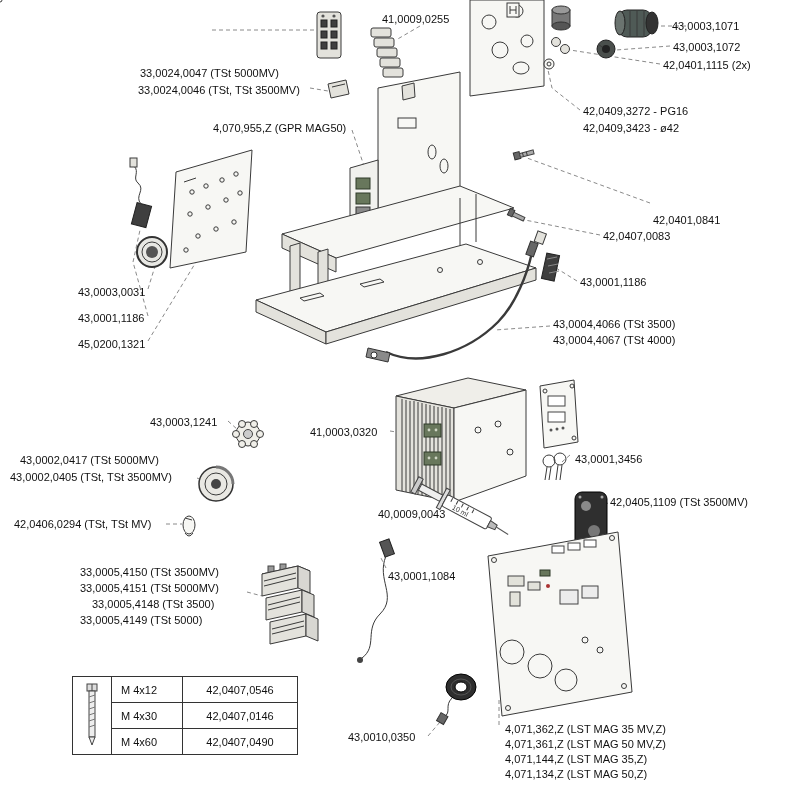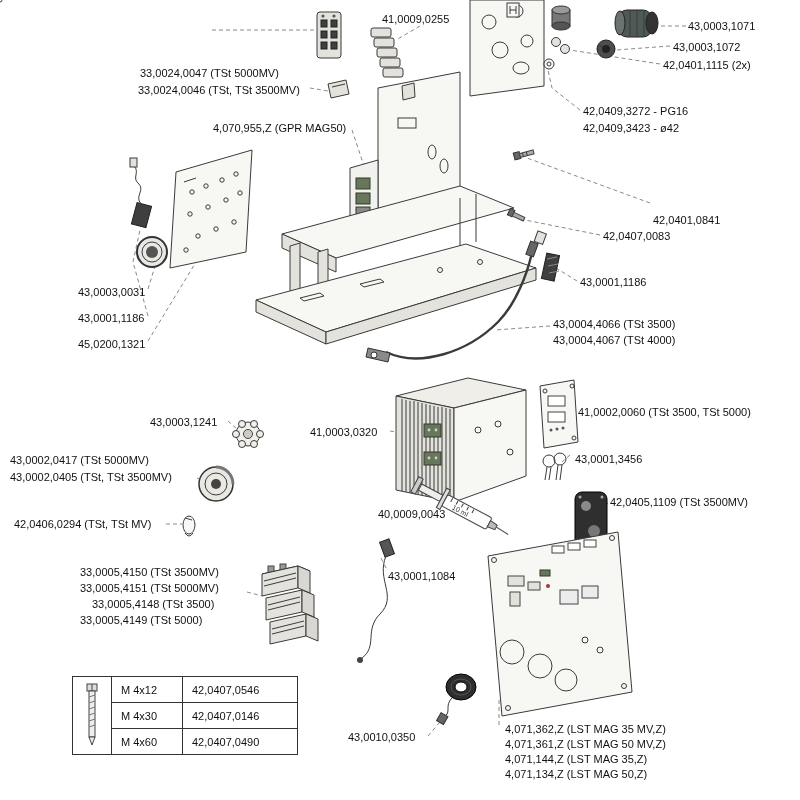--- a/index.html
+++ b/index.html
@@ -5,21 +5,21 @@
   html,body{margin:0;padding:0;background:#ffffff;}
   #stage{position:relative;width:800px;height:800px;background:#ffffff;overflow:hidden;
          font-family:"Liberation Sans", sans-serif;color:#111;}
   #art{position:absolute;left:0;top:0;}
   .lbl{position:absolute;font-size:11px;line-height:15px;white-space:nowrap;color:#111;}
   .fastener-table{position:absolute;left:72px;top:676px;border-collapse:collapse;
                   font-size:11px;color:#111;background:#fff;}
   .fastener-table td{border:1px solid #333;padding:3px 9px;height:19px;}
   .fastener-table td.icon-cell{width:34px;text-align:center;padding:2px;}
   .fastener-table td.size{width:52px;}
-  .fastener-table td.part{width:96px;}
+  .fastener-table td.part{width:96px;text-align:center;}
   
   .ln{stroke:#3a3a3a;stroke-width:1;fill:none}
   .fw{fill:#f7f7f4;stroke:#3a3a3a;stroke-width:1}
   .fg{fill:#e3e2dc;stroke:#3a3a3a;stroke-width:1}
   .fl{fill:#ececе8;stroke:#3a3a3a;stroke-width:1}
   .dk{fill:#3f3f3f;stroke:#222;stroke-width:1}
   .gn{fill:#68775c;stroke:#2e3a28;stroke-width:1}
   .ld{stroke:#8a8a8a;stroke-width:1;stroke-dasharray:4 3;fill:none}
 </style>
 </head>
@@ -355,40 +355,39 @@
       <circle cx="585" cy="640" r="3" class="ln"></circle>
       <circle cx="600" cy="650" r="3" class="ln"></circle>
       <circle cx="494" cy="560" r="2.5" class="ln"></circle>
       <circle cx="612" cy="538" r="2.5" class="ln"></circle>
       <circle cx="624" cy="686" r="2.5" class="ln"></circle>
       <circle cx="508" cy="708" r="2.5" class="ln"></circle>
     </g>
   </svg>
 
   <div class="lbl" style="left:382px;top:12px">41,0009,0255</div>
-  <div class="lbl" style="left:688px;top:19px">43,0003,1071</div>
+  <div class="lbl" style="left:672px;top:19px">43,0003,1071</div>
   <div class="lbl" style="left:673px;top:40px">43,0003,1072</div>
   <div class="lbl" style="left:663px;top:58px">42,0401,1115 (2x)</div>
   <div class="lbl" style="left:140px;top:66px">33,0024,0047 (TSt 5000MV)</div>
   <div class="lbl" style="left:138px;top:83px">33,0024,0046 (TSt, TSt 3500MV)</div>
   <div class="lbl" style="left:213px;top:121px">4,070,955,Z (GPR MAG50)</div>
   <div class="lbl" style="left:583px;top:104px">42,0409,3272 - PG16</div>
   <div class="lbl" style="left:583px;top:121px">42,0409,3423 - ø42</div>
   <div class="lbl" style="left:653px;top:213px">42,0401,0841</div>
   <div class="lbl" style="left:603px;top:229px">42,0407,0083</div>
   <div class="lbl" style="left:580px;top:275px">43,0001,1186</div>
   <div class="lbl" style="left:78px;top:285px">43,0003,0031</div>
   <div class="lbl" style="left:78px;top:311px">43,0001,1186</div>
   <div class="lbl" style="left:78px;top:337px">45,0200,1321</div>
   <div class="lbl" style="left:553px;top:317px">43,0004,4066 (TSt 3500)</div>
   <div class="lbl" style="left:553px;top:333px">43,0004,4067 (TSt 4000)</div>
   <div class="lbl" style="left:150px;top:415px">43,0003,1241</div>
   <div class="lbl" style="left:310px;top:425px">41,0003,0320</div>
-  <div class="lbl" style="left:578px;top:405px">41,0002,0060  (TSt 3500, TSt 5000)</div>
-  <div class="lbl" style="left:10px;top:453px">43,0002,0417 (TSt 5000MV)</div>
+  <div class="lbl" style="left:20px;top:453px">43,0002,0417 (TSt 5000MV)</div>
   <div class="lbl" style="left:10px;top:470px">43,0002,0405 (TSt, TSt 3500MV)</div>
   <div class="lbl" style="left:575px;top:452px">43,0001,3456</div>
   <div class="lbl" style="left:14px;top:517px">42,0406,0294 (TSt, TSt MV)</div>
   <div class="lbl" style="left:610px;top:495px">42,0405,1109  (TSt 3500MV)</div>
   <div class="lbl" style="left:378px;top:507px">40,0009,0043</div>
   <div class="lbl" style="left:80px;top:565px">33,0005,4150  (TSt 3500MV)</div>
   <div class="lbl" style="left:80px;top:581px">33,0005,4151  (TSt 5000MV)</div>
   <div class="lbl" style="left:92px;top:597px">33,0005,4148  (TSt 3500)</div>
   <div class="lbl" style="left:80px;top:613px">33,0005,4149  (TSt 5000)</div>
   <div class="lbl" style="left:388px;top:569px">43,0001,1084</div>

